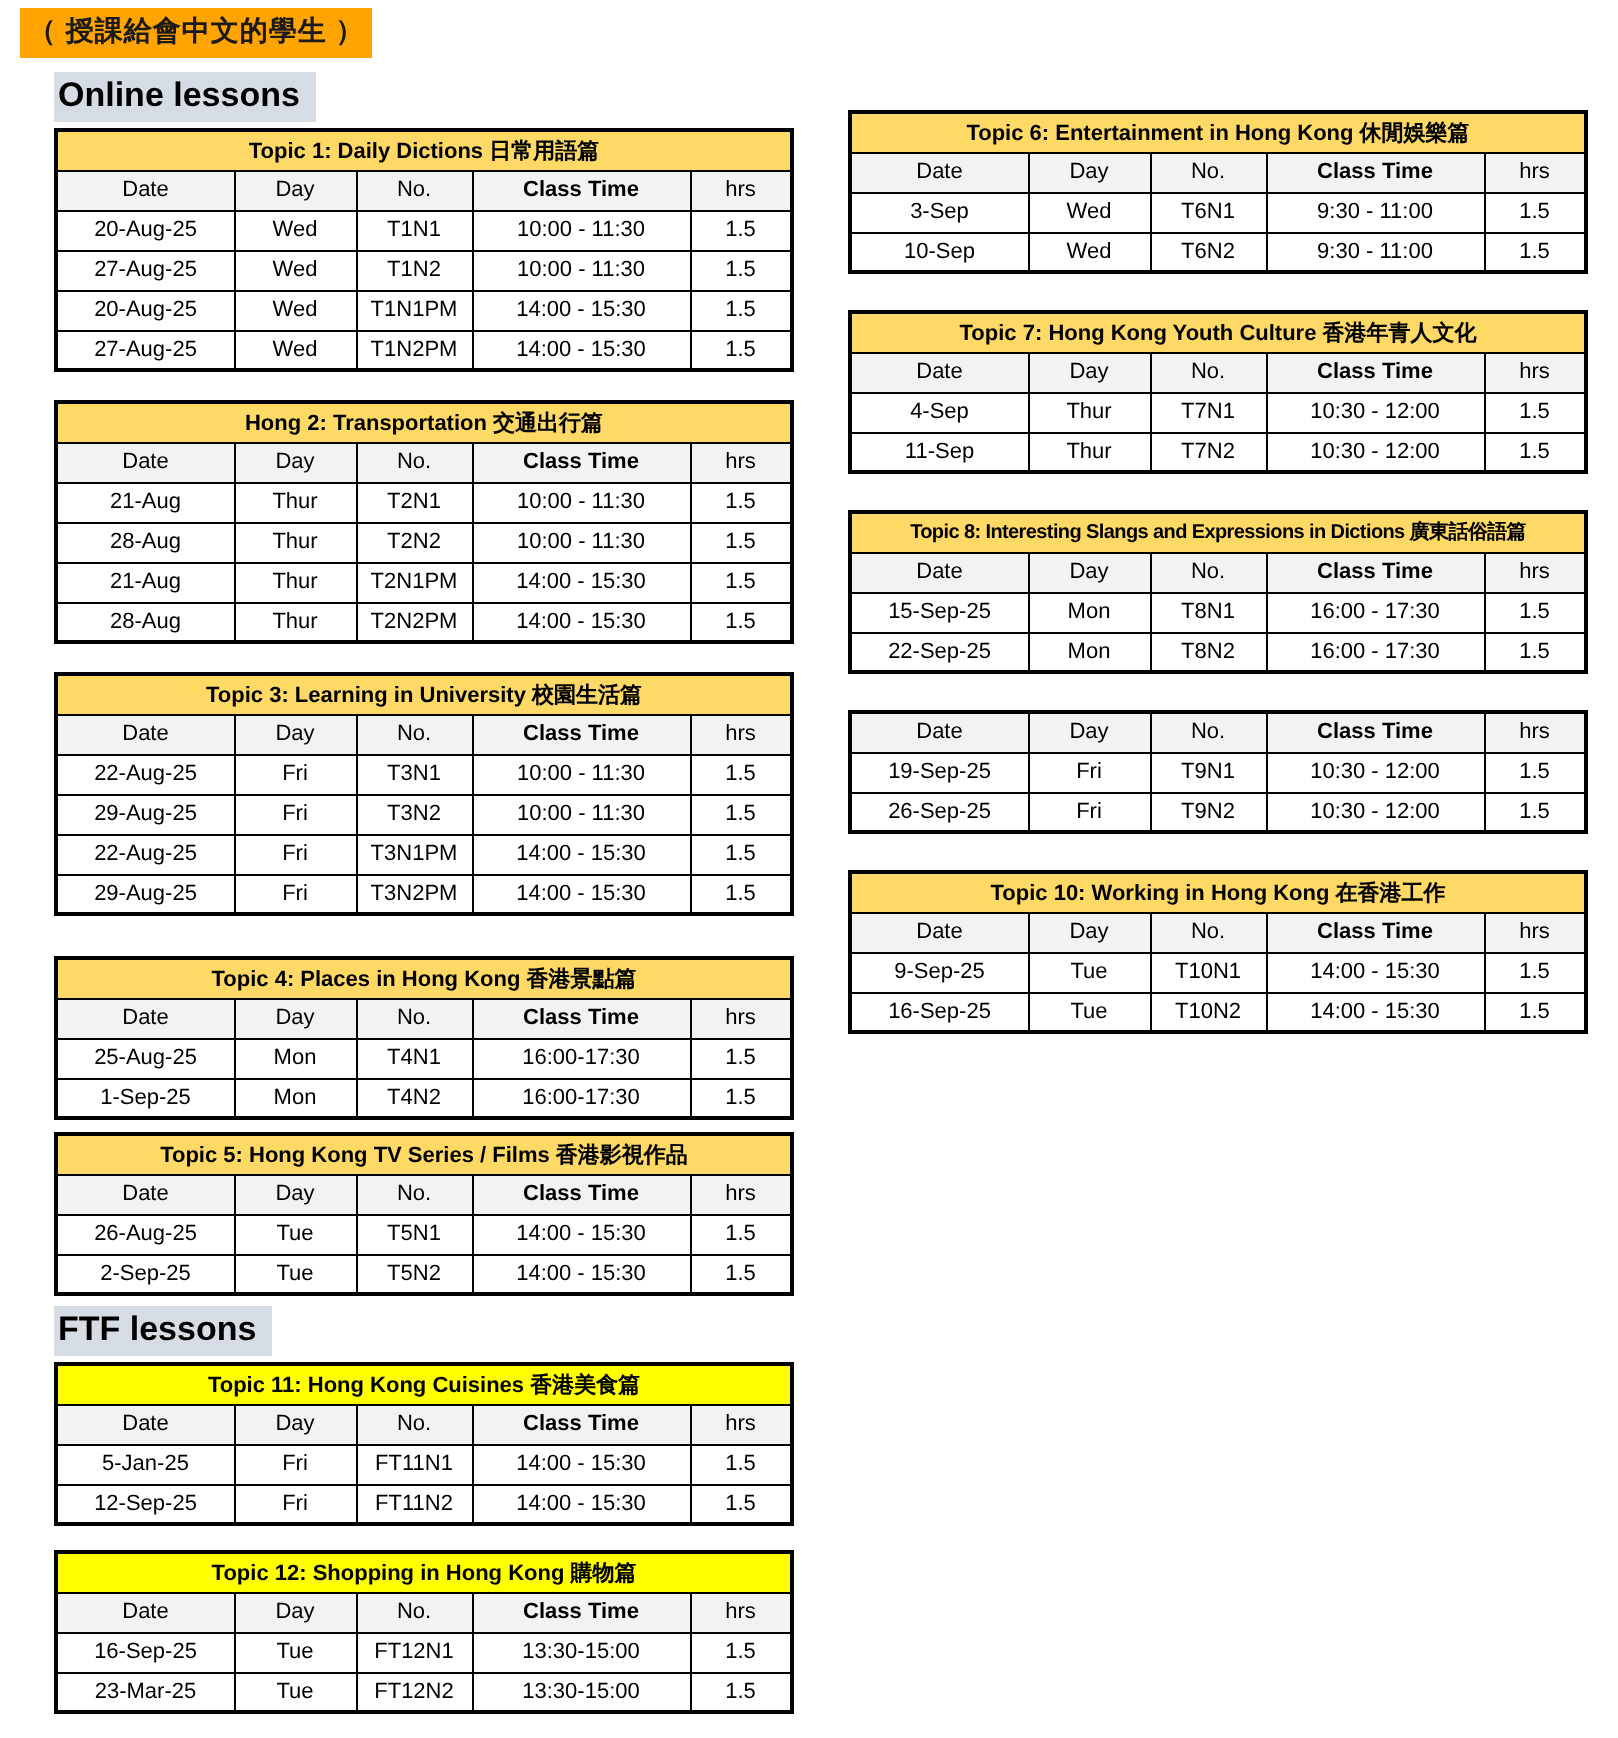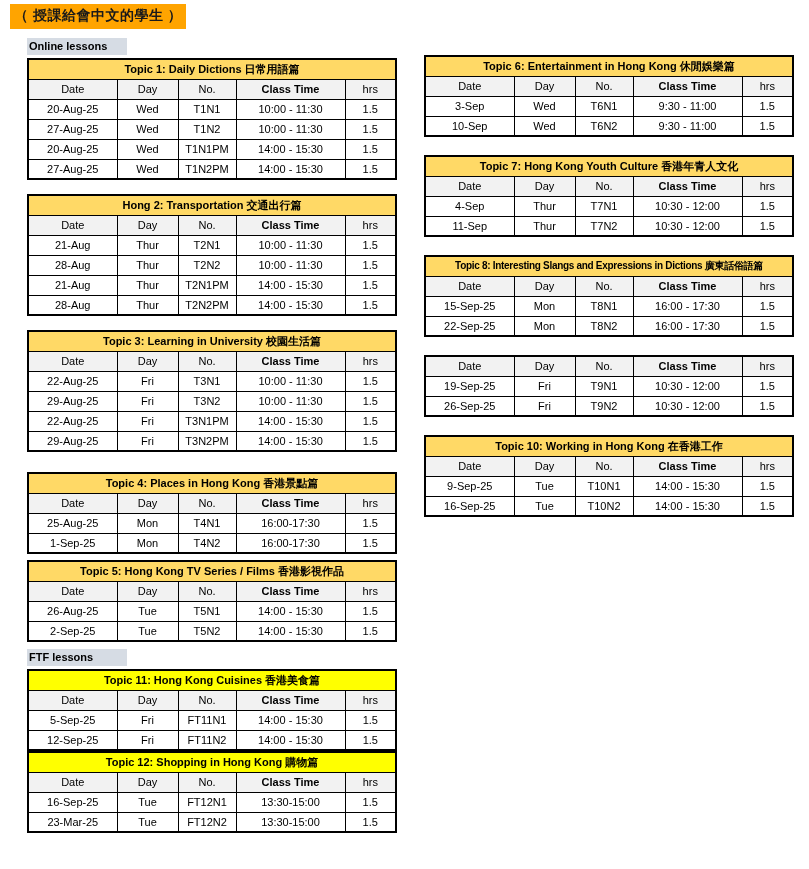--- a/index.html
+++ b/index.html
@@ -21,21 +21,21 @@
     padding: 3px 4px 4px 4px;
     letter-spacing: 0.5px;
   }
   .col { position: absolute; }
   #left-col  { left: 27px;  top: 36px; width: 368px; }
   #right-col { left: 424px; top: 55px; width: 368px; }
   .section-label {
     display: inline-block;
     background: #D6DCE4;
     font-weight: bold;
-    font-size: 11px;
+    font-size: 17px;
     padding: 2px 8px 3px 2px;
     min-width: 100px;
     margin-bottom: 3px;
   }
   table.sched {
     width: 368px;
     border-collapse: collapse;
     table-layout: fixed;
     border: 2px solid #000;
     font-size: 11px;
@@ -56,21 +56,21 @@
   }
   table.sched.yellow td.topic-title { background: #FFFF00; }
   table.sched td.topic-title.long { font-size: 10px; letter-spacing: -0.3px; }
   table.sched tr.cols td { background: #F2F2F2; }
   table.sched tr.cols td.bold-col { font-weight: bold; }
   
   #online-left table.sched { margin-bottom: 14px; }
   #online-left table.sched:nth-of-type(3) { margin-bottom: 20px; }
   #online-left table.sched:nth-of-type(4) { margin-bottom: 6px; }
   #online-left table.sched:nth-of-type(5) { margin-bottom: 5px; }
-  #ftf table.sched:nth-of-type(1) { margin-bottom: 0; }
+  #ftf table.sched:nth-of-type(1) { margin-bottom: 12px; }
   #right-col table.sched { margin-bottom: 18px; }
 </style>
 </head>
 <body>
 
 <div class="doc-title">（ 授課給會中文的學生 ）</div>
 
 <div class="col" id="left-col">
   <div class="section-label">Online lessons</div>
   <div id="online-left">
@@ -307,21 +307,21 @@
             <td colspan="5" class="topic-title">Topic 11: Hong Kong Cuisines 香港美食篇</td>
           </tr>
           <tr class="cols">
             <td>Date</td>
             <td>Day</td>
             <td>No.</td>
             <td class="bold-col">Class Time</td>
             <td>hrs</td>
           </tr>
           <tr>
-            <td>5-Sep-25</td>
+            <td>5-Jan-25</td>
             <td>Fri</td>
             <td>FT11N1</td>
             <td>14:00 - 15:30</td>
             <td>1.5</td>
           </tr>
           <tr>
             <td>12-Sep-25</td>
             <td>Fri</td>
             <td>FT11N2</td>
             <td>14:00 - 15:30</td>

